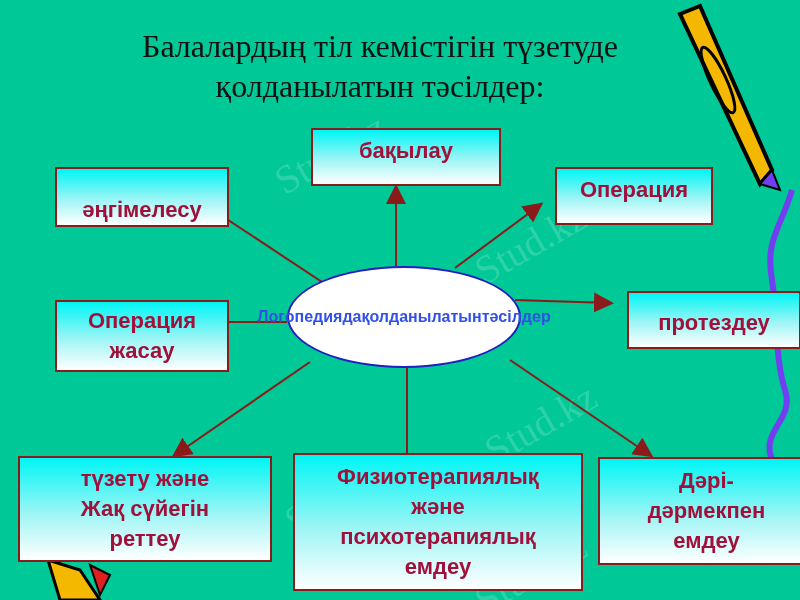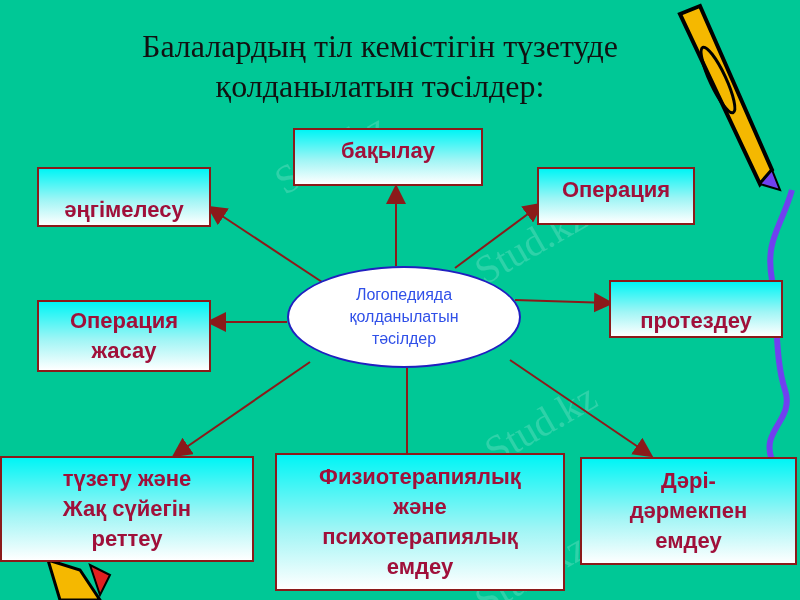--- a/index.html
+++ b/index.html
@@ -1,20 +1,20 @@
 <!DOCTYPE html>
 <html><head>
 <meta charset="utf-8">
 <style>
   html, body { margin:0; padding:0; }
   body { width:800px; height:600px; overflow:hidden; background:#00C896; position:relative; font-family:"Liberation Sans", sans-serif; }
   .title { position:absolute; left:60px; top:26px; width:640px; text-align:center; font-family:"Liberation Serif", serif; font-size:32px; line-height:40px; color:#111; }
-  .box { position:absolute; box-sizing:border-box; border:2px solid #8B1A1A; background:linear-gradient(to bottom,#00F5F5 0%,#9FF5F5 55%,#FFFFFF 100%); color:#A0103A; font-weight:bold; font-size:22px; line-height:30px; text-align:center; display:flex; align-items:center; justify-content:center; flex-direction:column; }
+  .box { position:absolute; box-sizing:border-box; border:2px solid #8B1A1A; background:linear-gradient(to bottom,#00F5F5 0%,#9FF5F5 55%,#FFFFFF 100%); color:#A0103A; font-weight:bold; font-size:22px; line-height:30px; text-align:center; display:flex; align-items:center; justify-content:center; flex-direction:column;margin-left:18px; }
   .box span { display:block; }
-  .ellipse { position:absolute; left:287px; top:266px; width:234px; height:102px; border:2px solid #2020C0; border-radius:50%; background:#fff; box-sizing:border-box; display:flex; flex-direction:column; align-items:center; justify-content:center; color:#3050E8; font-weight:normal; font-size:16px; line-height:22px; text-align:center; }
+  .ellipse { position:absolute; left:287px; top:266px; width:234px; height:102px; border:2px solid #2020C0; border-radius:50%; background:#fff; box-sizing:border-box; display:flex; flex-direction:row; align-items:center; justify-content:center; color:#3050E8; font-weight:bold; font-size:16px; line-height:22px; text-align:center; }
   svg.conn { position:absolute; left:0; top:0; }
   .wm { position:absolute; font-family:"Liberation Serif", serif; font-size:40px; color:rgba(255,255,255,0.18); transform:rotate(-30deg); pointer-events:none; }
 </style>
 </head>
 <body>
 
 <div class="wm" style="left:270px;top:130px;">Stud.kz</div>
 <div class="wm" style="left:470px;top:220px;">Stud.kz</div>
 <div class="wm" style="left:300px;top:280px;">Stud.kz</div>
 <div class="wm" style="left:480px;top:400px;">Stud.kz</div>
@@ -67,21 +67,21 @@
 
 <div class="box" style="left:537px;top:167px;width:158px;height:58px;justify-content:flex-start;padding-top:6px;">
   <span>Операция</span>
 </div>
 
 <div class="box" style="left:37px;top:300px;width:174px;height:72px;">
   <span>Операция</span>
   <span>жасау</span>
 </div>
 
-<div class="box" style="left:609px;top:280px;width:174px;height:58px;justify-content:flex-end;padding-top:6px;">
+<div class="box" style="left:609px;top:291px;width:174px;height:58px;justify-content:center;padding-top:6px;">
   <span>протездеу</span>
 </div>
 
 <div class="ellipse">
   <span>Логопедияда</span>
   <span>қолданылатын</span>
   <span>тәсілдер</span>
 </div>
 
 <div class="box" style="left:0px;top:456px;width:254px;height:106px;">

